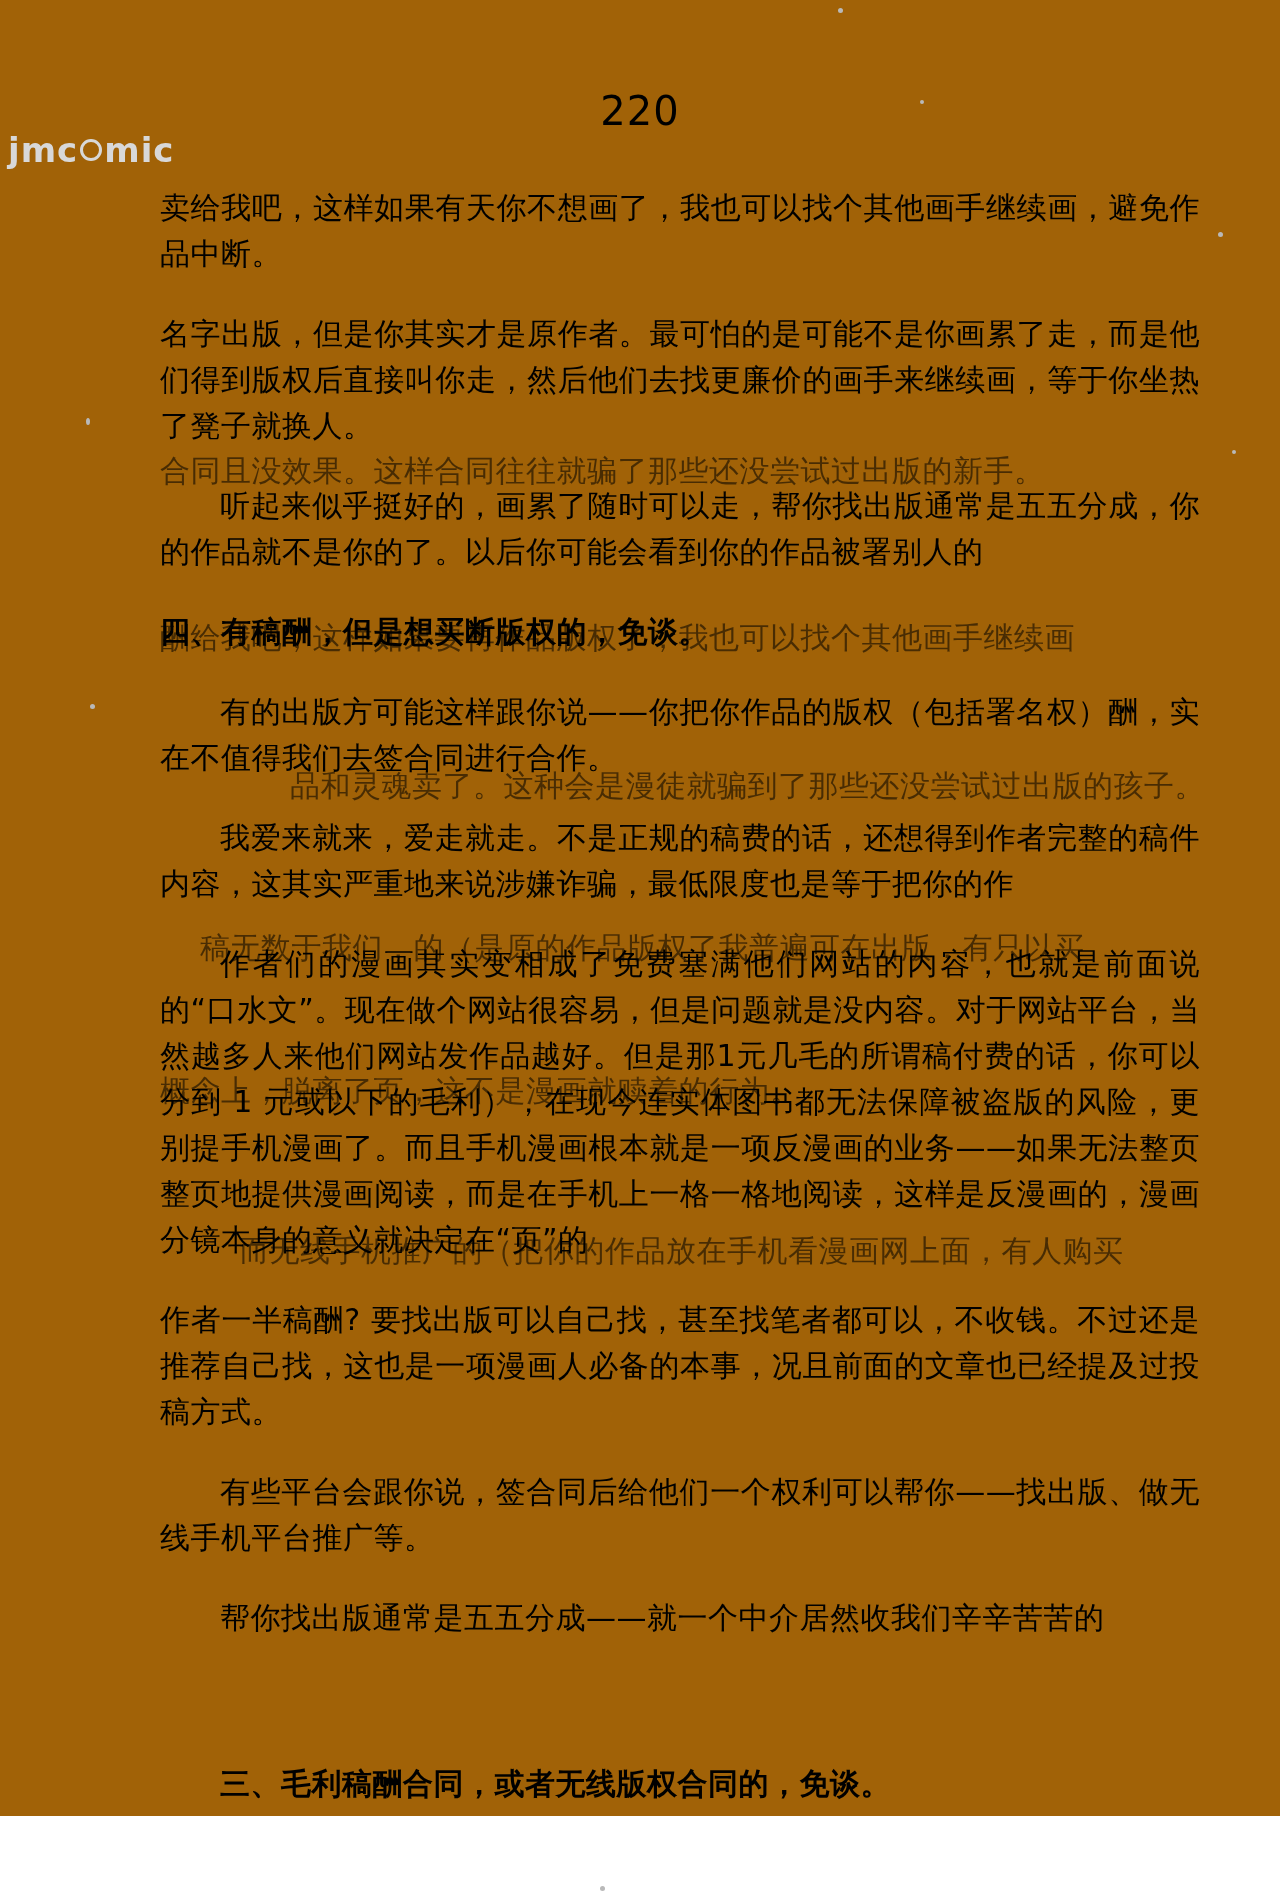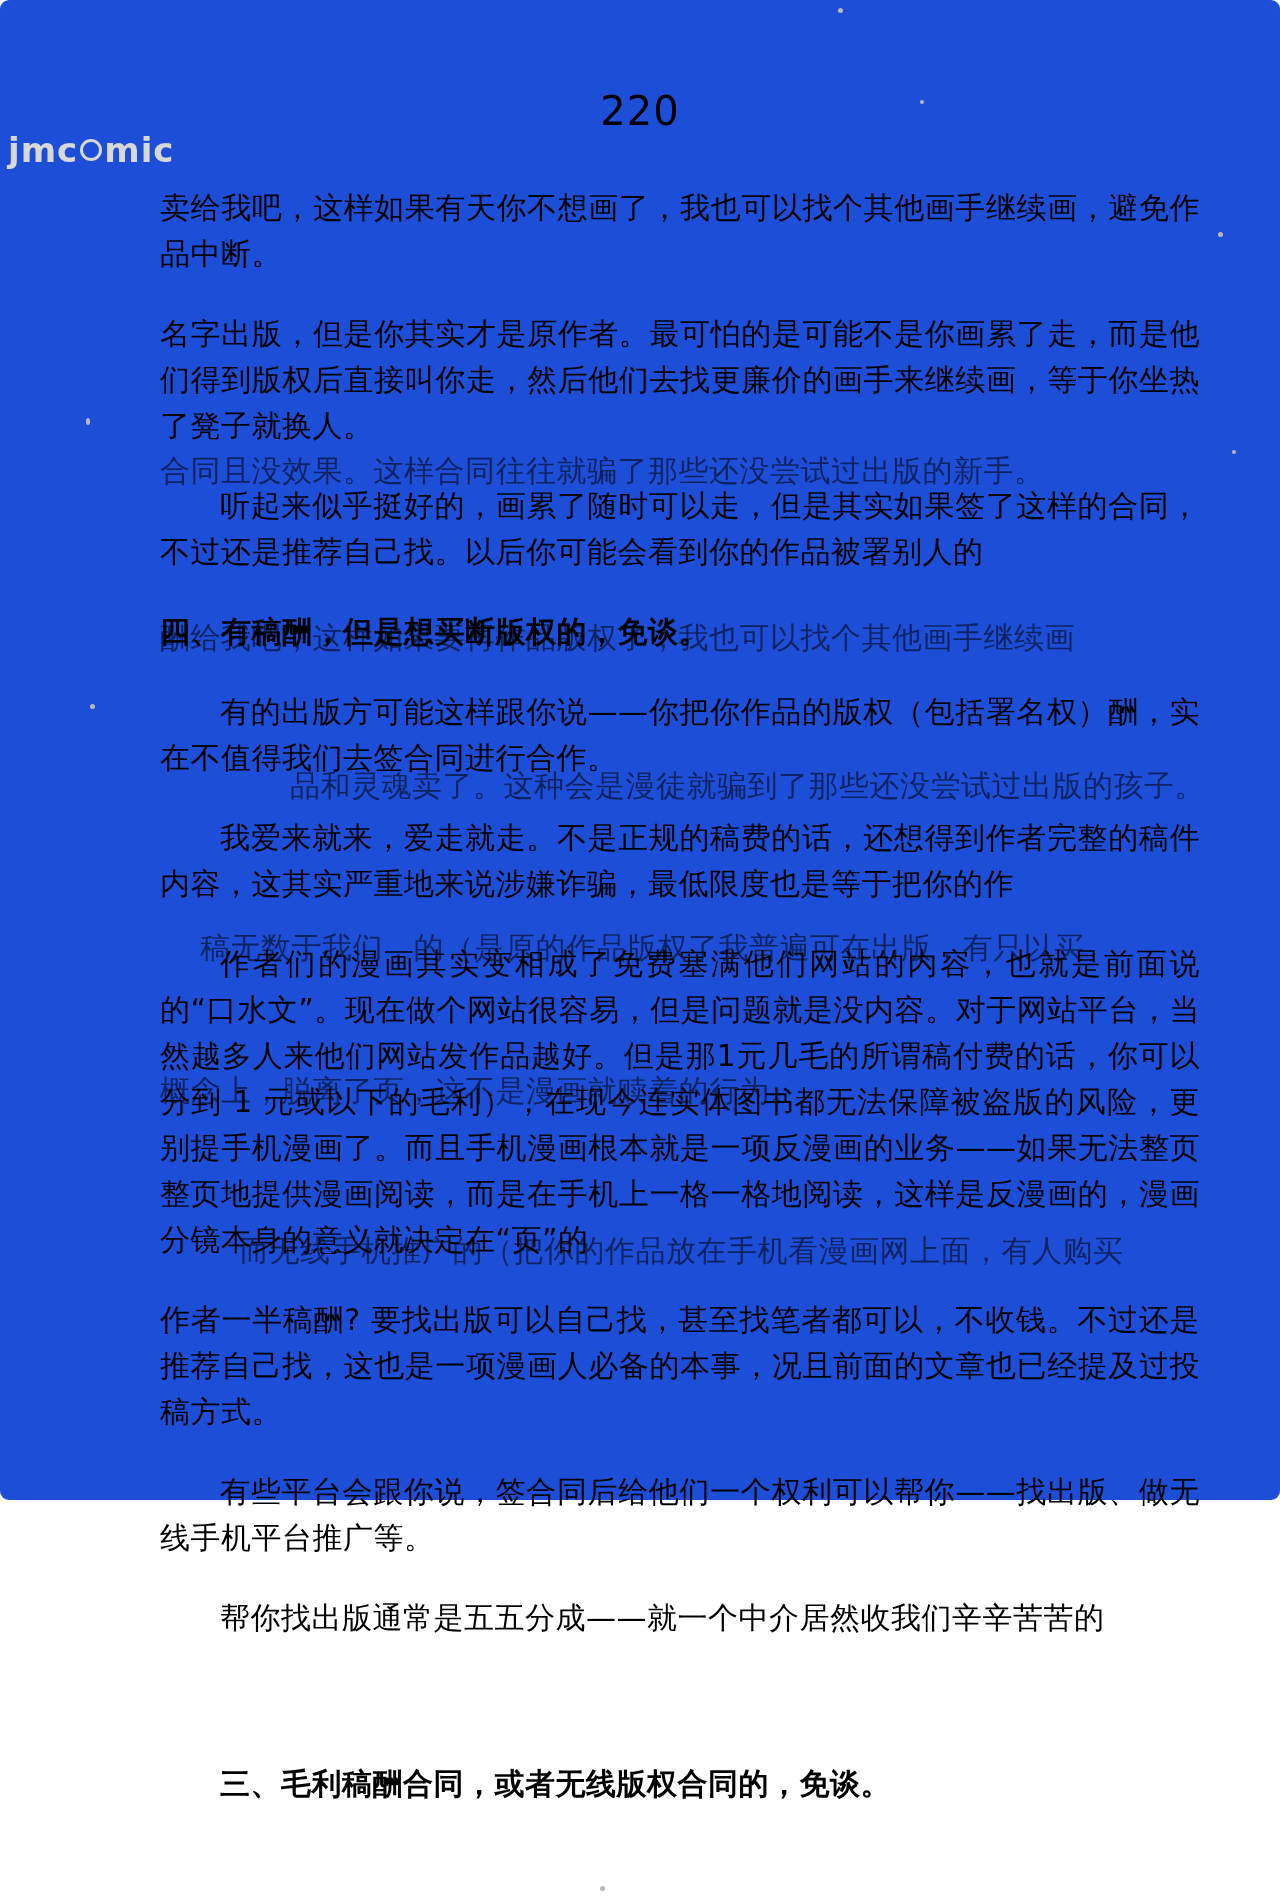--- a/index.html
+++ b/index.html
@@ -14,23 +14,22 @@
     font-family: "DejaVu Sans", "Liberation Sans", sans-serif;
     color: #000000;
     overflow: hidden;
   }
 
   
   #page {
     position: absolute;
     left: 0; top: 0;
     width: 1280px;
-    height: 1500px;
-    background: #1d4ed8;
-    border-radius: 9px;
+    height: 1816px;
+    background: #a16207;
   }
 
   
   #watermark {
     position: absolute;
     left: 8px;
     top: 130px;
     font-family: "DejaVu Sans", "Liberation Sans", sans-serif;
     font-size: 34px;
     font-weight: bold;
@@ -130,21 +129,21 @@
   <div class="ghost blur" style="top:448px; left:160px;">合同且没效果。这样合同往往就骗了那些还没尝试过出版的新手。</div>
   <div class="ghost blur" style="top:615px; left:160px;">酬给我吧，这样如果要再作品版权了，我也可以找个其他画手继续画</div>
   <div class="ghost blur" style="top:763px; left:290px;">品和灵魂卖了。这种会是漫徒就骗到了那些还没尝试过出版的孩子。</div>
   <div class="ghost blur" style="top:925px; left:200px;">稿无数于我们，的（是原的作品版权了我普遍可在出版，有只以买</div>
   <div class="ghost blur" style="top:1068px; left:160px;">概念上，脱离了页，这不是漫画就赎着的行为。</div>
   <div class="ghost blur" style="top:1228px; left:200px;margin-left:39px;">而无线手机推广的（把你的作品放在手机看漫画网上面，有人购买</div>
 
   <div id="body-text">
     <p class="para">卖给我吧，这样如果有天你不想画了，我也可以找个其他画手继续画，避免作品中断。</p>
     <p class="para">名字出版，但是你其实才是原作者。最可怕的是可能不是你画累了走，而是他们得到版权后直接叫你走，然后他们去找更廉价的画手来继续画，等于你坐热了凳子就换人。</p>
-    <p class="para indent">听起来似乎挺好的，画累了随时可以走，但是其实如果签了这样的合同，不过还是推荐自己找。以后你可能会看到你的作品被署别人的</p>
+    <p class="para indent">听起来似乎挺好的，画累了随时可以走，帮你找出版通常是五五分成，你的作品就不是你的了。以后你可能会看到你的作品被署别人的</p>
     <p class="para heading">四、有稿酬，但是想买断版权的，免谈。</p>
     <p class="para indent">有的出版方可能这样跟你说——你把你作品的版权（包括署名权）酬，实在不值得我们去签合同进行合作。</p>
     <p class="para indent">我爱来就来，爱走就走。不是正规的稿费的话，还想得到作者完整的稿件内容，这其实严重地来说涉嫌诈骗，最低限度也是等于把你的作</p>
     <p class="para indent">作者们的漫画其实变相成了免费塞满他们网站的内容，也就是前面说的“口水文”。现在做个网站很容易，但是问题就是没内容。对于网站平台，当然越多人来他们网站发作品越好。但是那1元几毛的所谓稿付费的话，你可以分到 1 元或以下的毛利），在现今连实体图书都无法保障被盗版的风险，更别提手机漫画了。而且手机漫画根本就是一项反漫画的业务——如果无法整页整页地提供漫画阅读，而是在手机上一格一格地阅读，这样是反漫画的，漫画分镜本身的意义就决定在“页”的</p>
     <p class="para">作者一半稿酬? 要找出版可以自己找，甚至找笔者都可以，不收钱。不过还是推荐自己找，这也是一项漫画人必备的本事，况且前面的文章也已经提及过投稿方式。</p>
     <p class="para indent">有些平台会跟你说，签合同后给他们一个权利可以帮你——找出版、做无线手机平台推广等。</p>
     <p class="para indent">帮你找出版通常是五五分成——就一个中介居然收我们辛辛苦苦的</p>
     <p class="para heading indent" style="margin-top:120px;">三、毛利稿酬合同，或者无线版权合同的，免谈。</p>
   </div>
 

